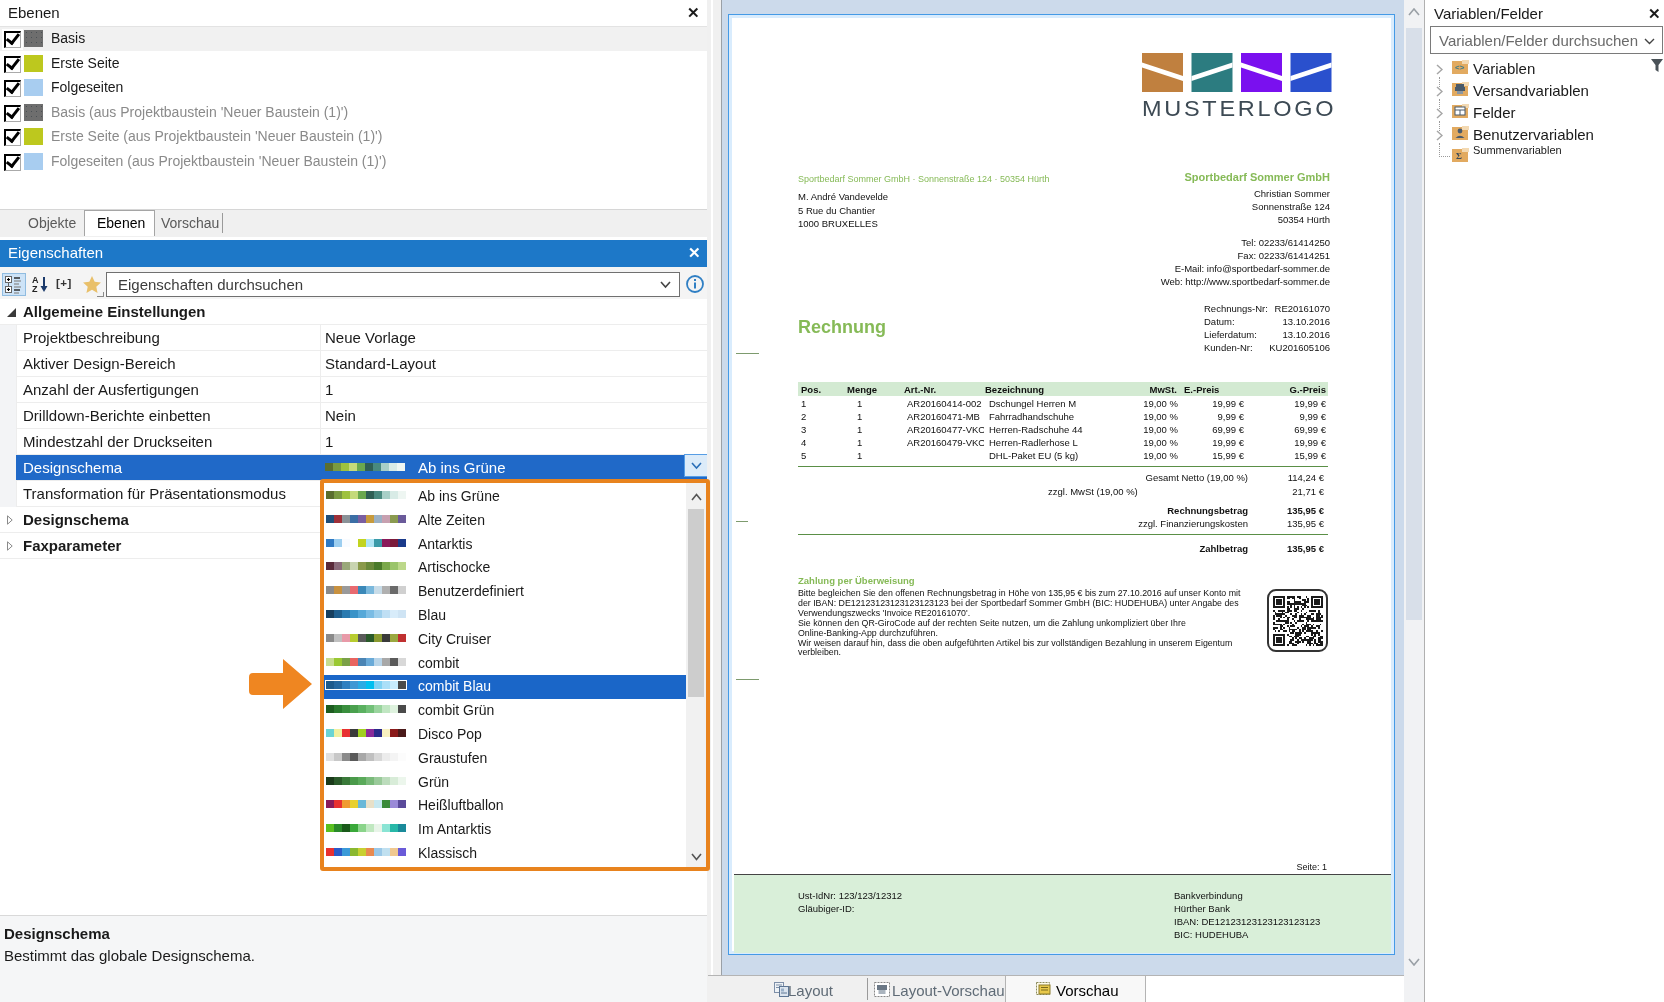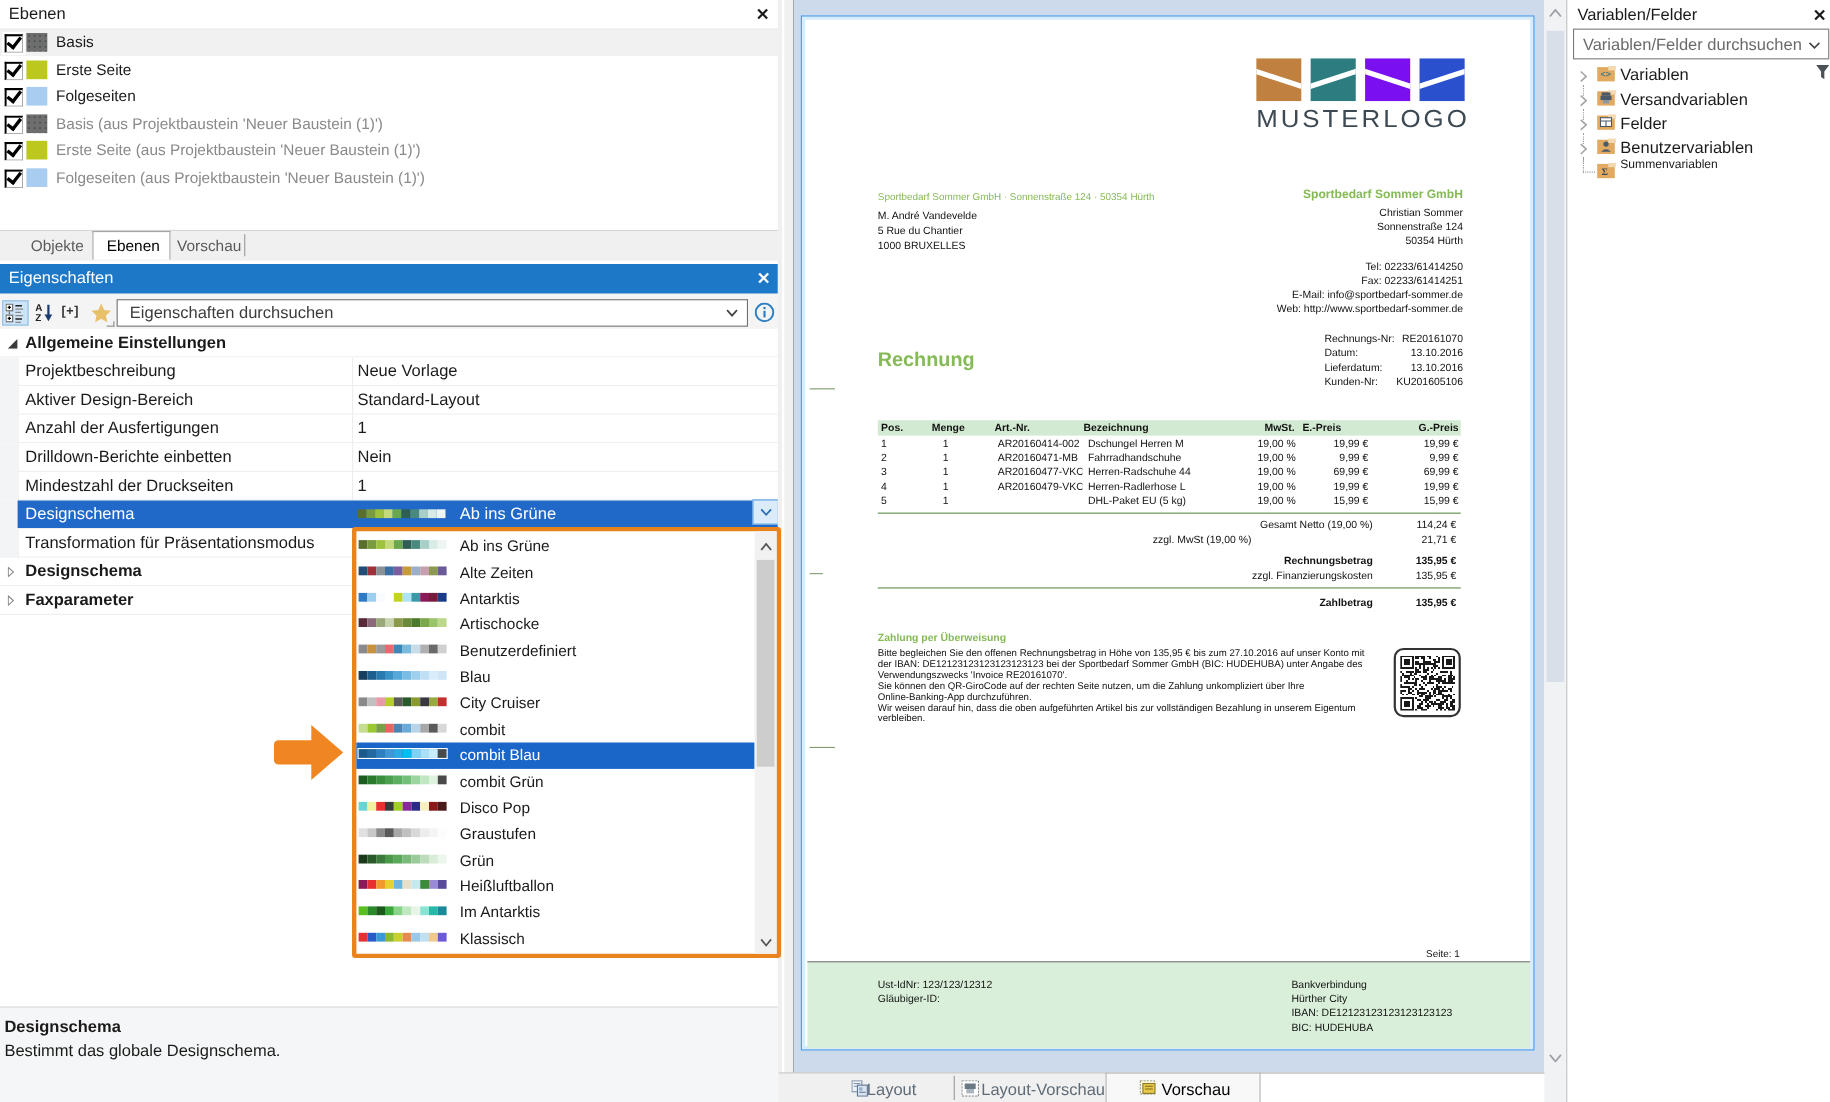--- a/index.html
+++ b/index.html
@@ -511,21 +511,21 @@
   <div class="abs" style="left:7px;top:506px;width:12px;height:1px;background:#7d9b6e"></div>
   <div class="abs" style="left:7px;top:664px;width:23px;height:1px;background:#7d9b6e"></div>
 
   <div class="abs" style="left:498px;top:846px;width:100px;text-align:right;font-size:9px">Seite: 1</div>
 
   <div class="abs" style="left:5px;top:859px;width:657px;height:1px;background:#444"></div>
   <div class="abs" style="left:5px;top:860px;width:657px;height:78px;background:#d9efd9"></div>
   <div class="abs" style="left:69px;top:874px">Ust-IdNr: 123/123/12312</div>
   <div class="abs" style="left:69px;top:887px">Gläubiger-ID:</div>
   <div class="abs" style="left:445px;top:874px">Bankverbindung</div>
-  <div class="abs" style="left:445px;top:887px">Hürther City</div>
+  <div class="abs" style="left:445px;top:887px">Hürther Bank</div>
   <div class="abs" style="left:445px;top:900px">IBAN: DE12123123123123123123</div>
   <div class="abs" style="left:445px;top:913px">BIC: HUDEHUBA</div>
 </div>
 
 </div>
 
 <div class="abs" style="left:708px;top:975px;width:716px;height:27px;background:#fff;border-top:1px solid #b4b4b4;box-sizing:border-box">
   <div class="abs" style="left:0;top:0;width:297px;height:27px;background:#f0f0f0"></div>
   <svg class="abs" style="left:66px;top:6px" width="16" height="15" viewBox="0 0 16 15">
       <rect x="0.5" y="0.5" width="9" height="10" fill="#eef2f6" stroke="#7d8fa8"></rect>

